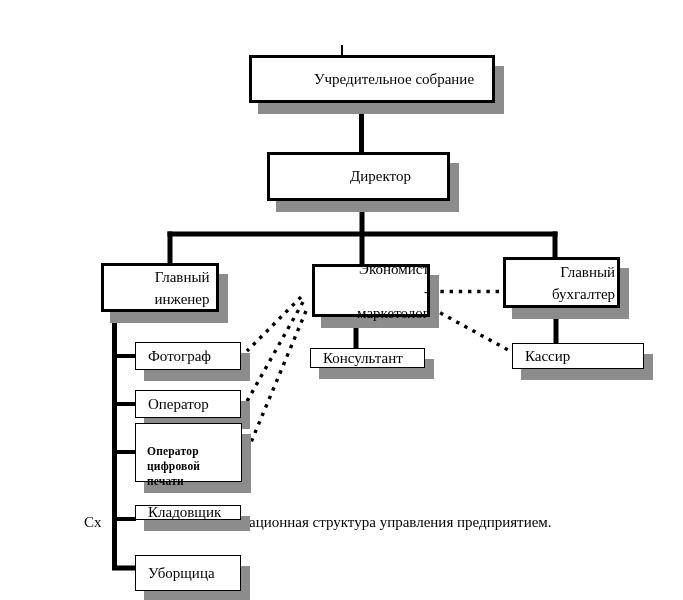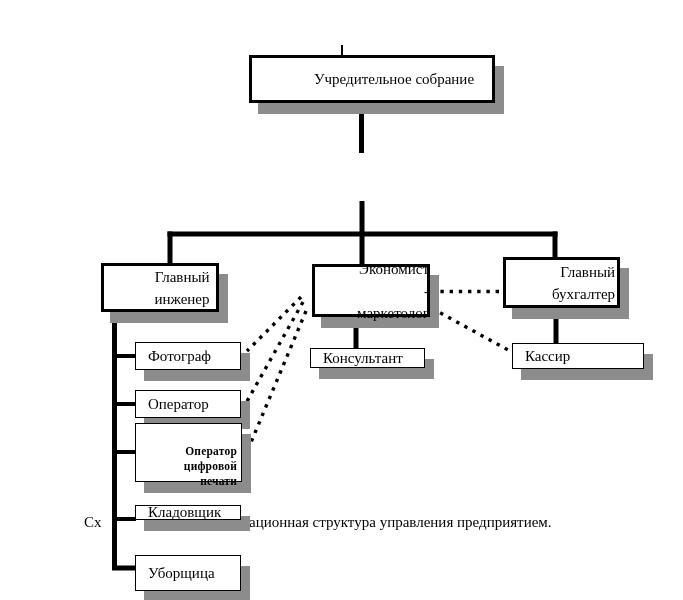--- a/index.html
+++ b/index.html
@@ -8,21 +8,21 @@
     font-family:"Liberation Serif","DejaVu Serif",serif;color:#000;
   }
   .connectors{position:absolute;left:0;top:0;z-index:1;}
   .caption{position:absolute;top:512px;left:0;width:683px;height:22px;z-index:2;
     font-size:15px;line-height:20px;color:#000;}
   .caption .frag{position:absolute;top:0;white-space:nowrap;}
   .cap-prefix{left:84px;}
   .cap-suffix{left:249px;}
   .node{
     position:absolute;background:#ffffff;box-sizing:border-box;z-index:3;
-    box-shadow:9px 11px 0 #8c8c8c;font-size:15px;text-align:right;
+    box-shadow:9px 11px 0 #8c8c8c;font-size:15px;
   }
   .thick{border:3px solid #000;padding-left:44px;}
   .thin{border:1.5px solid #000;}
   .center1{display:flex;align-items:center;justify-content:center;text-align:center;}
   .center2{display:flex;align-items:center;justify-content:center;text-align:right;
     white-space:pre-line;line-height:22px;}
   .leftpad{display:flex;align-items:center;padding-left:12px;line-height:15px;}
   .small-multiline{
     padding:5px 4px 0 11px;font-weight:bold;font-size:11.5px;line-height:15px;
     white-space:pre-line;letter-spacing:.2px;
@@ -81,20 +81,23 @@
 
   <div class="caption">
     <span class="frag cap-prefix">Сх</span>
     <span class="frag cap-suffix">ационная структура управления предприятием.</span>
   </div>
 
   <div class="node thick center1 n-founders">
     <span>Учредительное собрание</span>
   </div>
 
+  <div class="node thick center1 n-director">
+    <span>Директор</span>
+  </div>
 
   <div class="node thick center2 n-engineer">
     <span>Главный
 инженер</span>
   </div>
 
   <div class="node thick center2 n-economist">
     <span>Экономист -
 маркетолог</span>
   </div>

